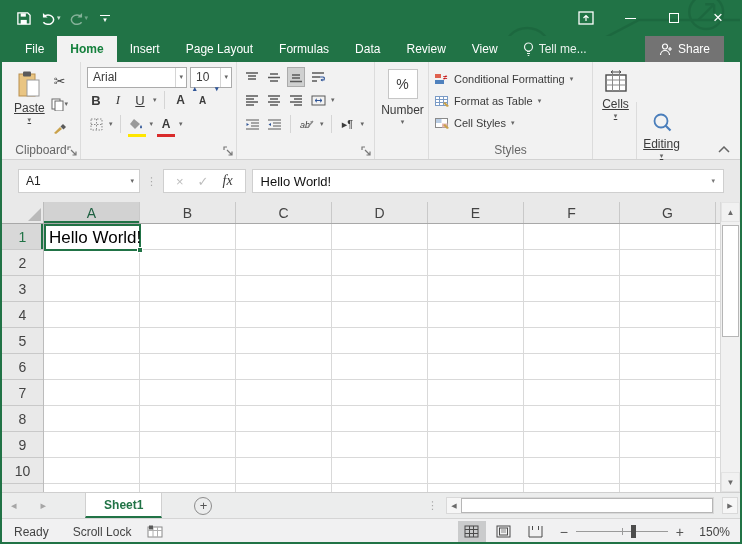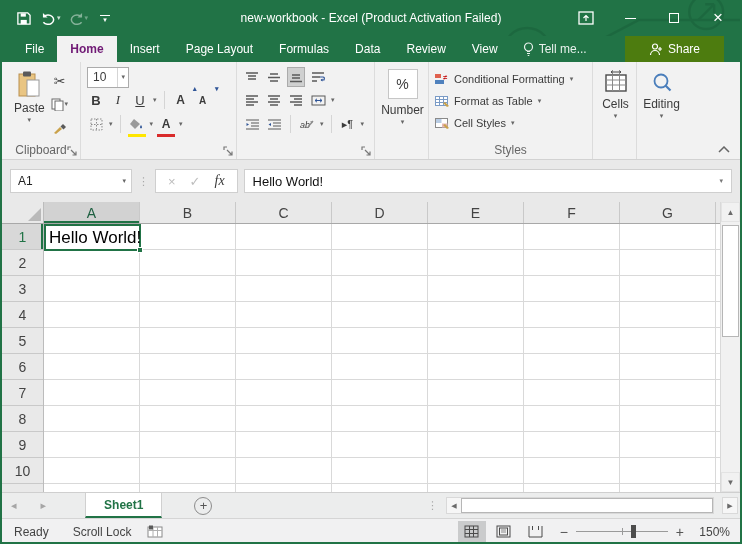--- a/index.html
+++ b/index.html
@@ -18,52 +18,52 @@
   .disabled{ opacity:.45; }
   .title{ position:absolute; left:0; right:0; text-align:center; color:#fff; font-size:12px; z-index:0; }
   .win-controls{ margin-left:auto; display:flex; align-items:center; z-index:1; }
   .win-controls .wc{ width:44px; height:36px; display:flex; align-items:center; justify-content:center; color:#fff; }
   .maxbox{ width:10px; height:10px; border:1.4px solid #fff; }
   .closex{ font-size:17px; font-weight:400; }
 
   
   .tabbar{ height:26px; background:#217346; display:flex; align-items:stretch; padding-left:10px; position:relative; flex:none; }
   .tab{ color:#fff; font-size:12px; display:flex; align-items:center; padding:0 13px; z-index:1; }
-  .tab.active{ background:#f2f2f2; color:#701a75; font-weight:bold; }
+  .tab.active{ background:#f2f2f2; color:#15803d; font-weight:bold; }
   .tellme{ display:flex; align-items:center; gap:5px; color:#e8f1ec; font-size:12px; padding:0 12px; z-index:1; }
-  .share{ margin-left:auto; margin-right:16px; background:#4d7c0f; color:#fff; font-size:12px;
-          display:flex; align-items:center; gap:5px; padding:0 24px; z-index:1; }
+  .share{ margin-left:auto; margin-right:16px; background:#737373; color:#fff; font-size:12px;
+          display:flex; align-items:center; gap:5px; padding:0 14px; z-index:1; }
 
   
   .ribbon{ height:98px; background:#f2f2f2; border-bottom:1px solid #d2d2d2; display:flex; position:relative; flex:none; color:#3b3b3b; }
   .group{ position:relative; padding:4px 4px 0 6px; display:flex; flex-direction:column; }
   .group + .group{ border-left:1px solid #dcdcdc; }
   .gname{ position:absolute; bottom:2px; left:0; right:0; text-align:center; font-size:12px; color:#666; }
   .launcher{ position:absolute; bottom:3px; right:3px; width:10px; height:10px; }
   .grow{ display:flex; align-items:center; gap:4px; height:22px; }
   .ribbon .icon-btn{ display:flex; align-items:center; justify-content:center; min-width:18px; height:20px; }
   .sel{ background:#cfd0d0; border:1px solid #ababab; }
   .drop{ font-size:7px; color:#666; }
   .combo{ background:#fff; border:1px solid #ababab; height:21px; display:flex; align-items:center; font-size:12px; padding-left:5px; }
   .combo .drop{ margin-left:auto; border-left:1px solid #d5d5d5; height:100%; display:flex; align-items:center; padding:0 3px; }
   .bld{ font-weight:bold; font-size:13px; } .itl{ font-style:italic; font-size:13px; font-family:"Liberation Serif",serif; }
   .und{ font-size:13px; text-decoration:underline; }
   .vdiv{ width:1px; height:18px; background:#d5d5d5; margin:0 3px; }
   .afont{ font-weight:bold; font-size:12px; position:relative; }
   .afont .caret{ position:absolute; top:-5px; right:-7px; font-size:7px; color:#2f5597; }
   .colorbar{ position:absolute; left:0; right:0; bottom:-3px; height:3px; }
   .rel{ position:relative; }
-  .bigbtn{ display:flex; flex-direction:column; align-items:center; font-size:12px; gap:1px; padding:2px 6px; }
+  .bigbtn{ display:flex; flex-direction:column; align-items:center; font-size:12px; gap:1px; padding:2px 6px;text-decoration:underline; }
   .bigbtn .drop{ margin-top:0px; }
   .styles-row{ display:flex; align-items:center; gap:5px; font-size:11px; height:22px; white-space:nowrap; }
   .pctbox{ width:30px; height:30px; background:#fff; border:1px solid #c6c6c6; display:flex; align-items:center; justify-content:center; font-size:14px; }
   .collapse{ position:absolute; right:10px; bottom:6px; color:#666; }
 
   
-  .fbar{ height:42px; background:#e9e9e9; display:flex; align-items:center; padding:0 8px; gap:6px; flex:none; }
+  .fbar{ height:42px; background:#e9e9e9; display:flex; align-items:center; padding:0 16px; gap:6px; flex:none; }
   .namebox{ width:122px; height:24px; background:#fff; border:1px solid #cfcfcf; display:flex; align-items:center; font-size:12px; padding-left:7px; color:#222; }
   .namebox .drop{ margin-left:auto; padding:0 5px; }
   .dots{ color:#a8a8a8; font-size:11px; letter-spacing:0; }
   .fxbox{ height:24px; background:#fff; border:1px solid #cfcfcf; display:flex; align-items:center; gap:14px; padding:0 12px; }
   .fxbox .cancel{ color:#bdbdbd; font-size:13px; }
   .fxbox .enter{ color:#bdbdbd; font-size:13px; }
   .fxbox .fx{ font-family:"Liberation Serif",serif; font-style:italic; font-size:14px; color:#3b3b3b; }
   .finput{ flex:1; height:24px; background:#fff; border:1px solid #cfcfcf; display:flex; align-items:center; font-size:13px; padding:0 8px; color:#111; }
   .finput .drop{ margin-left:auto; color:#777; }
 
@@ -154,21 +154,20 @@
             <path d="M13 5 a6 5 0 1 0 0.5 6" fill="none" stroke="#fff" stroke-width="1.6"></path>
             <path d="M14 1 v5 h-5 z" fill="#fff"></path>
           </svg>
         <span class="tiny-drop">▾</span>
       </span>
       <span class="btn" style="margin-left:8px; flex-direction:column;">
         <span style="width:10px; border-top:1.5px solid #fff; margin-bottom:1px;"></span>
         <span style="font-size:7px; color:#fff; line-height:5px;">▾</span>
       </span>
     </div>
-    <div class="title">new-workbook - Excel (Product Activation Failed)</div>
     <div class="win-controls">
       <span class="wc">
         <svg width="16" height="14" viewBox="0 0 16 14">
             <rect x="1" y="1" width="14" height="12" fill="none" stroke="#fff" stroke-width="1.3"></rect>
             <path d="M8 10 V5 M5.5 7 L8 4.5 L10.5 7" stroke="#fff" stroke-width="1.2" fill="none"></path>
           </svg>
       </span>
       <span class="wc">
           <span style="width:11px;border-top:1.5px solid #fff;"></span>
         </span>
@@ -237,20 +236,24 @@
       </div>
       <div class="gname">Clipboard</div>
       <svg class="launcher" viewBox="0 0 10 10">
           <path d="M1 4 V1 H4" fill="none" stroke="#777" stroke-width="1.2"></path>
           <path d="M4 4 L9 9 M9 5.5 V9 H5.5" fill="none" stroke="#777" stroke-width="1.2"></path>
         </svg>
     </div>
 
     <div class="group" style="width:156px;">
       <div class="grow" style="gap:3px;">
+        <div class="combo" style="width:100px;">
+          <span>Arial</span>
+          <span class="drop">▾</span>
+        </div>
         <div class="combo" style="width:42px;">
           <span>10</span>
           <span class="drop">▾</span>
         </div>
       </div>
       <div class="grow" style="margin-top:1px;">
         <span class="icon-btn bld">B</span>
         <span class="icon-btn itl">I</span>
         <span class="icon-btn und">U</span>
         <span class="drop">▾</span>
@@ -414,21 +417,21 @@
         <svg width="26" height="26" viewBox="0 0 26 26">
             <rect x="3" y="5" width="20" height="16" fill="#fff" stroke="#4a4a4a" stroke-width="1.4"></rect>
             <path d="M3 10 H23 M3 15 H23 M9.5 5 V21 M16.5 5 V21" stroke="#8a8a8a"></path>
             <path d="M8 2 h10 M8 2 l2-1.5 M8 2 l2 1.5 M18 2 l-2-1.5 M18 2 l-2 1.5" stroke="#4a4a4a" fill="none"></path>
           </svg>
         <span>Cells</span>
         <span class="drop">▾</span>
       </div>
     </div>
 
-    <div class="group" style="width:48px; align-items:center;">
+    <div class="group" style="width:48px; align-items:center;margin-top:40px;">
       <div class="bigbtn" style="padding-top:4px;">
         <svg width="26" height="26" viewBox="0 0 26 26">
             <circle cx="12" cy="11" r="6.5" fill="none" stroke="#4a7ebb" stroke-width="1.8"></circle>
             <path d="M16.5 15.5 L21.5 20.5" stroke="#4a7ebb" stroke-width="2.2"></path>
           </svg>
         <span>Editing</span>
         <span class="drop">▾</span>
       </div>
     </div>
 

